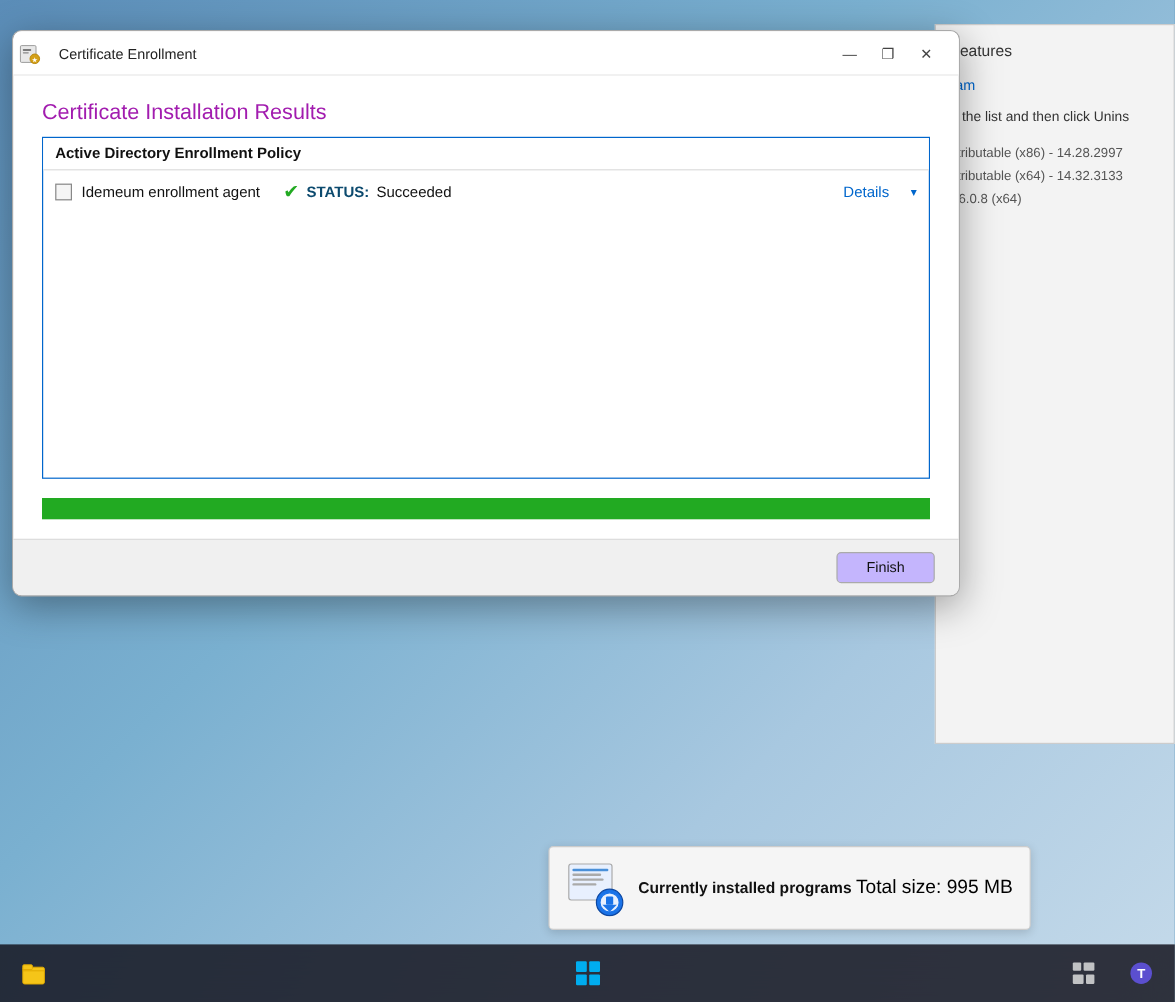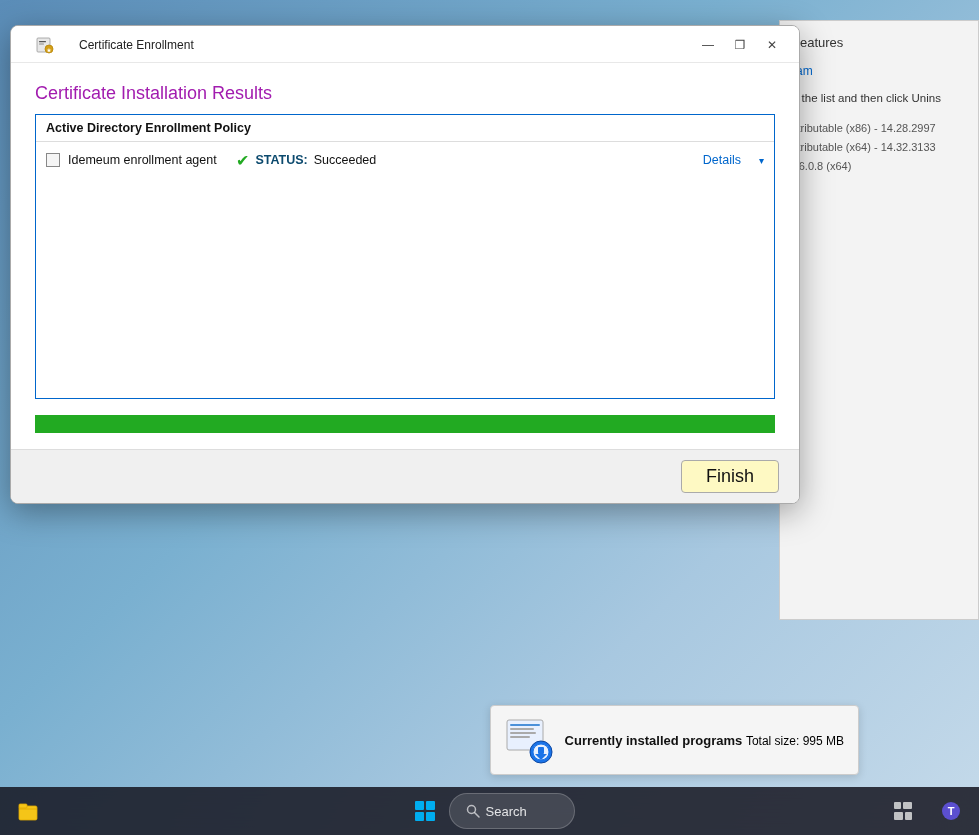--- a/index.html
+++ b/index.html
@@ -131,24 +131,24 @@
       width: 790px;
       background: #fff;
       border: 1px solid #aaa;
       border-radius: 8px;
       box-shadow: 0 8px 32px rgba(0,0,0,0.35);
       overflow: hidden;
     }
     .dialog-titlebar {
       display: flex;
       align-items: center;
-      padding: 8px 12px 6px 24px;
+      padding: 8px 12px 6px 4px;
       background: #fff;
       border-bottom: 1px solid #e8e8e8;
-      gap: 24px;
+      gap: 14px;
       justify-content: flex-end;
     }
     .dialog-icon {
       width: 20px;
       height: 20px;
       display: flex;
       align-items: center;
       justify-content: center;
     }
     .dialog-title-text {
@@ -269,24 +269,24 @@
     
     .dialog-footer {
       background: #f0f0f0;
       padding: 10px 20px;
       display: flex;
       justify-content: flex-end;
       border-top: 1px solid #ddd;
     }
     .finish-btn {
       padding: 5px 24px;
-      background: #fef9c3;
+      background: #c4b5fd;
       border: 1px solid #aaa;
       border-radius: 4px;
-      font-size: 18px;
+      font-size: 12px;
       cursor: pointer;
       color: #111;
     }
 
     
     .installed-programs-box {
       position: absolute;
       bottom: 60px;
       right: 120px;
       background: #f5f5f5;
@@ -308,21 +308,21 @@
     .programs-info {
       flex: 1;
     }
     .programs-title {
       font-size: 13px;
       font-weight: 600;
       color: #111;
     }
     .programs-title-size {
       font-weight: 400;
-      font-size: 12px;
+      font-size: 16px;
     }
     .programs-count {
       font-size: 12px;
       color: #555;
     }
 
     
     .win-logo {
       width: 24px;
       height: 24px;
@@ -435,27 +435,20 @@
 
       <div class="taskbar-btn">
         <svg class="win-logo" viewBox="0 0 24 24">
           <rect x="2" y="2" width="9" height="9" rx="1" fill="#00adef"></rect>
           <rect x="13" y="2" width="9" height="9" rx="1" fill="#00adef"></rect>
           <rect x="2" y="13" width="9" height="9" rx="1" fill="#00adef"></rect>
           <rect x="13" y="13" width="9" height="9" rx="1" fill="#00adef"></rect>
         </svg>
       </div>
 
-      <div class="search-bar">
-        <svg width="14" height="14" viewBox="0 0 14 14">
-          <circle cx="5.5" cy="5.5" r="4" stroke="rgba(255,255,255,0.8)" stroke-width="1.5" fill="none"></circle>
-          <line x1="8.5" y1="8.5" x2="13" y2="13" stroke="rgba(255,255,255,0.8)" stroke-width="1.5" stroke-linecap="round"></line>
-        </svg>
-        <span style="color:rgba(255,255,255,0.85);font-size:13px;">Search</span>
-      </div>
     </div>
 
     <div class="taskbar-right">
 
       <div class="taskbar-btn">
         <svg width="20" height="20" viewBox="0 0 20 20">
           <rect x="1" y="1" width="7" height="7" rx="1" fill="white" opacity="0.7"></rect>
           <rect x="10" y="1" width="9" height="7" rx="1" fill="white" opacity="0.7"></rect>
           <rect x="1" y="11" width="9" height="8" rx="1" fill="white" opacity="0.7"></rect>
           <rect x="12" y="11" width="7" height="8" rx="1" fill="white" opacity="0.7"></rect>

